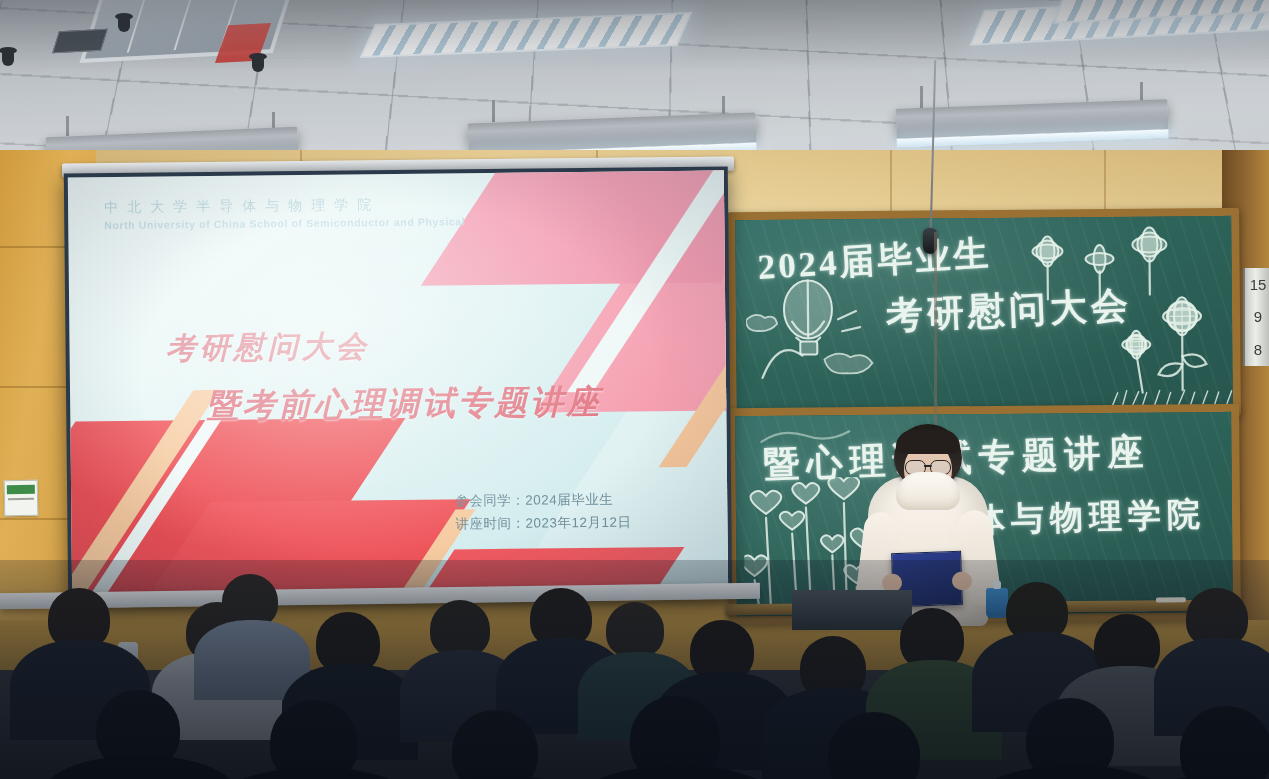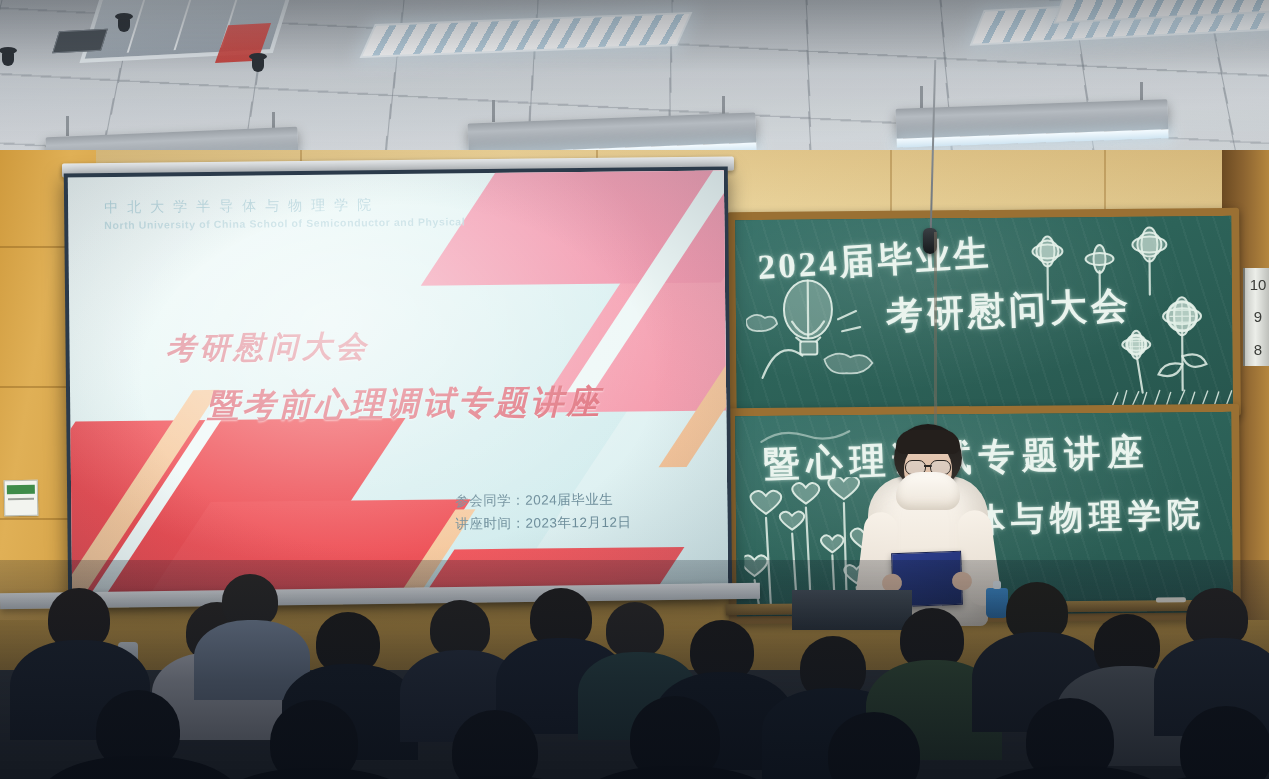--- a/index.html
+++ b/index.html
@@ -337,21 +337,21 @@
     <div class="pnl" style="top:368px"></div>
   </div>
   <div class="wall-right"></div>
 
   <div class="wall-sign">
       <i></i>
       <u></u>
     </div>
 
   <div class="num-plate">
-    <span>10</span>
+    <span>15</span>
     <span>9</span>
     <span>8</span>
   </div>
 
   <div class="bb-frame bb-top">
     <div class="bb-surface">
       <div class="bb-dust"></div>
 
       <svg class="art" style="left:10px;top:58px" width="150" height="120" viewBox="0 0 150 120">
         <ellipse class="chalk-fill" cx="62" cy="32" rx="24" ry="29"></ellipse>

